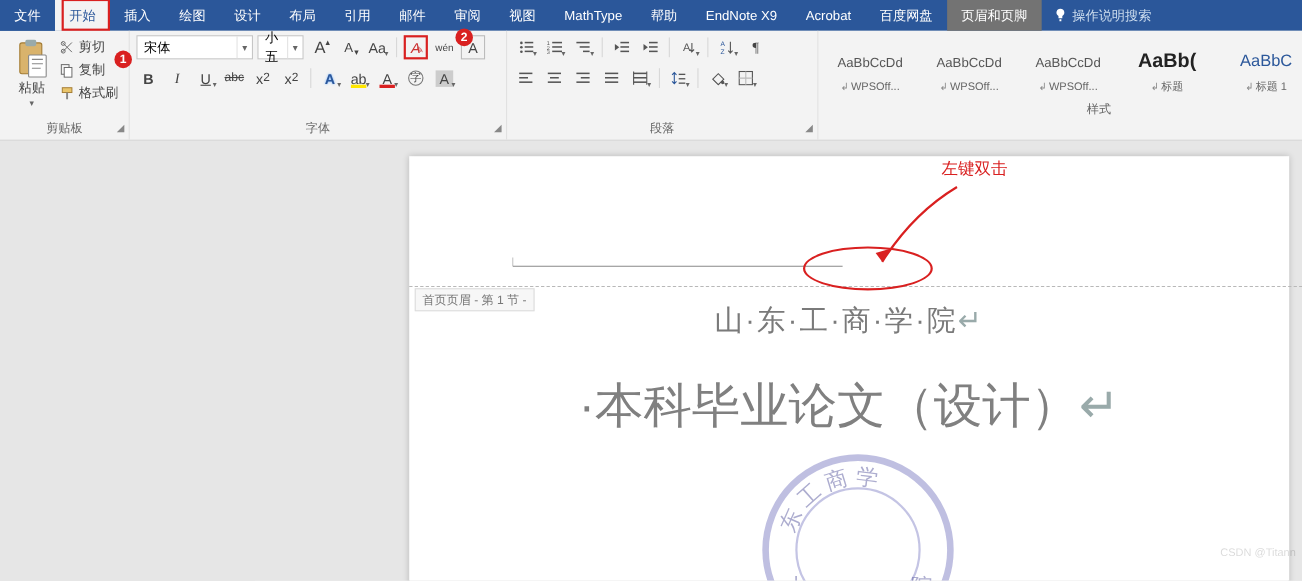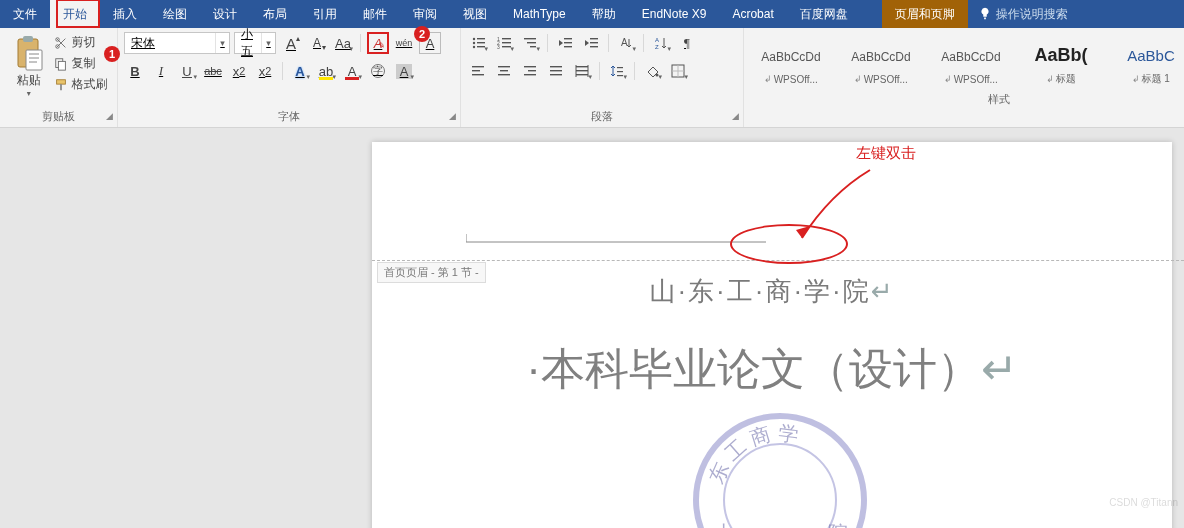--- a/index.html
+++ b/index.html
@@ -3,42 +3,42 @@
 <meta charset="utf-8">
 <style>
   * { box-sizing: border-box; margin: 0; padding: 0; font-family: "Microsoft YaHei", "SimSun", sans-serif; }
   body { width: 1184px; height: 528px; background: #e6e6e6; overflow: hidden; position: relative; }
   
   
   .menubar { display: flex; height: 28px; background: #2b579a; color: #fff; font-size: 12px; align-items: stretch; }
   .menubar .tab { padding: 0 13px; display: flex; align-items: center; cursor: pointer; position: relative; }
   .menubar .tab.file { background: #2b579a; }
   .menubar .tab.active { background: #f3f3f3; color: #2b579a; }
-  .menubar .tab.context { background: #a16207; margin-left: 21px; }
+  .menubar .tab.context { background: #737373; }
   .menubar .tell { display: flex; align-items: center; color: #cde; padding: 0 10px; gap: 4px; }
   .menubar .highlight-box { position: absolute; border: 2px solid #d92020; pointer-events: none; }
   
   
   .ribbon { display: flex; background: #f3f3f3; height: 100px; border-bottom: 1px solid #d4d4d4; }
   .group { display: flex; flex-direction: column; border-right: 1px solid #e1e1e1; position: relative; }
   .group-body { flex: 1; display: flex; align-items: flex-start; padding: 4px 6px 0 6px; gap: 2px; }
   .group-label { height: 18px; font-size: 11px; color: #666; text-align: center; position: relative; }
   .group-label .launcher { position: absolute; right: 4px; top: 2px; font-size: 9px; color: #888; cursor: pointer; }
 
   
   .clip-left { display: flex; flex-direction: column; align-items: center; width: 46px; }
   .paste-icon { width: 30px; height: 36px; margin-top: 4px; }
   .paste-lbl { font-size: 12px; color: #444; }
   .clip-right { display: flex; flex-direction: column; gap: 4px; font-size: 12px; color: #444; padding-top: 2px; width: 58px; }
   .clip-right .row { display: flex; align-items: center; gap: 4px; cursor: pointer; }
   .mini-icon { width: 14px; height: 14px; }
 
   
   .font-rows { display: flex; flex-direction: column; gap: 6px; width: 330px; }
-  .font-row { display: flex; align-items: center; gap: 4px; text-decoration: underline; }
+  .font-row { display: flex; align-items: center; gap: 4px; }
   .combo { display: flex; align-items: center; border: 1px solid #c6c6c6; background: #fff; height: 22px; font-size: 12px; }
   .combo .txt { padding: 0 6px; flex: 1; }
   .combo .dd { width: 14px; text-align: center; color: #666; border-left: 1px solid #e3e3e3; line-height: 20px; font-size: 9px; }
   .fontname { width: 106px; }
   .fontsize { width: 42px; }
   .ibtn { width: 22px; height: 22px; display: flex; align-items: center; justify-content: center; color: #444; font-size: 13px; cursor: pointer; position: relative; }
   .ibtn.sm-dd::after { content: "▾"; font-size: 7px; color: #666; position: absolute; right: 1px; bottom: 1px; }
   .ibtn .under { position: absolute; left: 4px; right: 4px; bottom: 2px; height: 3px; }
   .boxed { border: 1px solid #bcbcbc; }
   .red-box { border: 2px solid #d92020 !important; }

